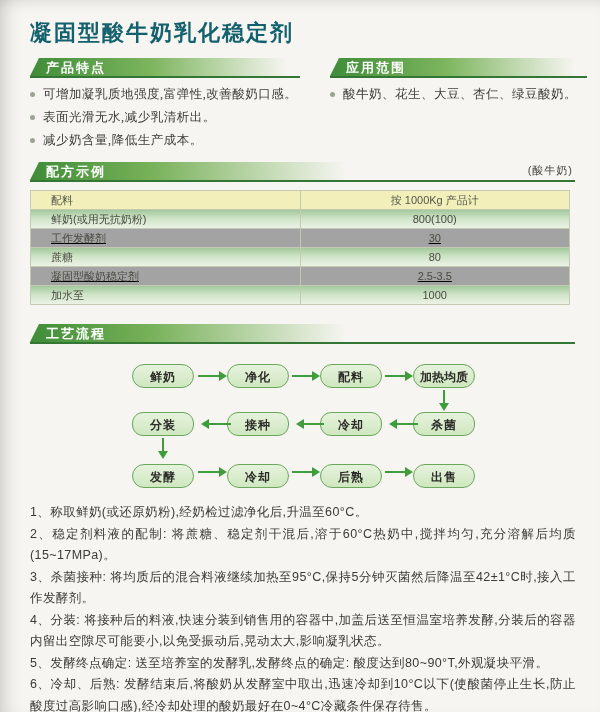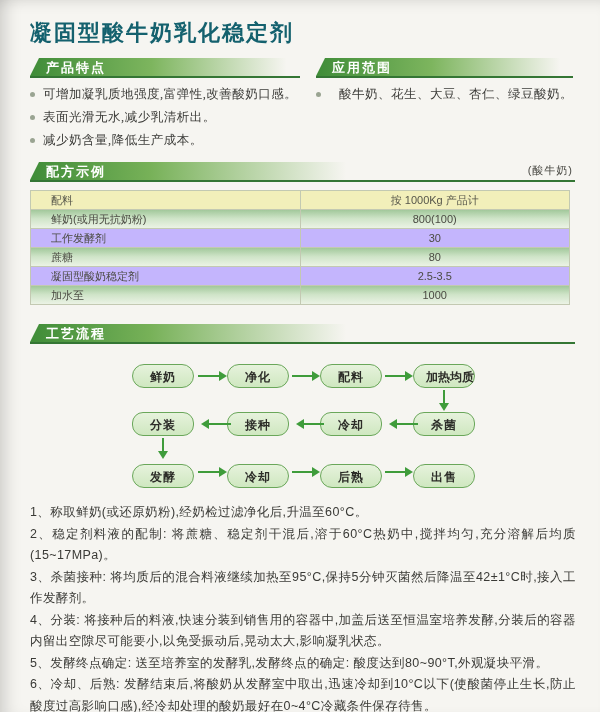--- a/index.html
+++ b/index.html
@@ -40,49 +40,49 @@
   .bullets li{
     position:relative;padding-left:13px;margin-bottom:8px;
     font-size:12.5px;color:#3b3b38;line-height:15px;letter-spacing:.5px;
   }
   .dot{
     position:absolute;left:0;top:5px;width:5px;height:5px;border-radius:50%;
     background:#9aa492;
   }
   
   .col-left{position:absolute;top:58px;left:30px;width:270px;font-family:Liberation Serif, serif;}
-  .col-right{position:absolute;top:58px;left:316px;width:257px;text-align:right;}
+  .col-right{position:absolute;top:58px;left:330px;width:257px;}
   
   .formula{position:absolute;top:162px;left:30px;width:545px;}
   table{
     width:540px;margin-top:8px;border-collapse:collapse;
     border:1px solid #a7ad94;
   }
   th,td{
     border:1px solid #c3c9b2;
     font-size:11px;color:#4a4a42;font-weight:normal;
     height:16px;padding:1px 0;
   }
   th.c1,td.c1{width:50%;text-align:left;padding-left:20px;}
   th.c2,td.c2{width:50%;text-align:center;}
   thead tr{background:#f2efba;}
   thead th{color:#56564a;}
   tbody tr.g{background:linear-gradient(180deg,#a2c89b 0%,#cfe4c8 45%,#eef4e8 100%);}
-  tbody tr.w{background:#c4b5fd;}
+  tbody tr.w{background:#a3a3a3;text-decoration:underline;}
   
   .process{position:absolute;top:324px;left:30px;width:545px;text-decoration:underline;}
   .flow{position:relative;height:152px;}
   .node{
     position:absolute;width:62px;height:24px;line-height:24px;
     border:1.5px solid #6aa75a;border-radius:12px;box-sizing:border-box;
     background:linear-gradient(180deg,#e6f2dc 0%,#cfe7c0 100%);
     text-align:center;font-size:12px;font-weight:bold;color:#2c2c28;
     letter-spacing:1px;
   }
-  .node.wide{letter-spacing:0;text-align:right;}
+  .node.wide{letter-spacing:0;}
   .c1{left:102px;} .c2{left:197px;} .c3{left:290px;} .c4{left:383px;}
   .r1{top:20px;} .r2{top:68px;border-radius:11px;} .r3{top:120px;text-align:center;}
   .ar{position:absolute;background:#3f9c3b;}
   .ar.h{height:2px;}
   .ar.h.right::after{
     content:"";position:absolute;right:-7px;top:-4px;width:0;height:0;
     border-left:8px solid #3f9c3b;border-top:5px solid transparent;border-bottom:5px solid transparent;
   }
   .ar.h.left::after{
     content:"";position:absolute;left:-7px;top:-4px;width:0;height:0;

